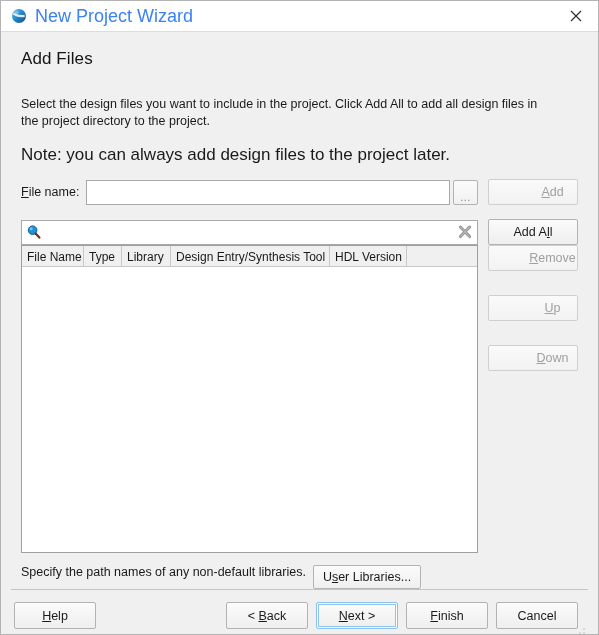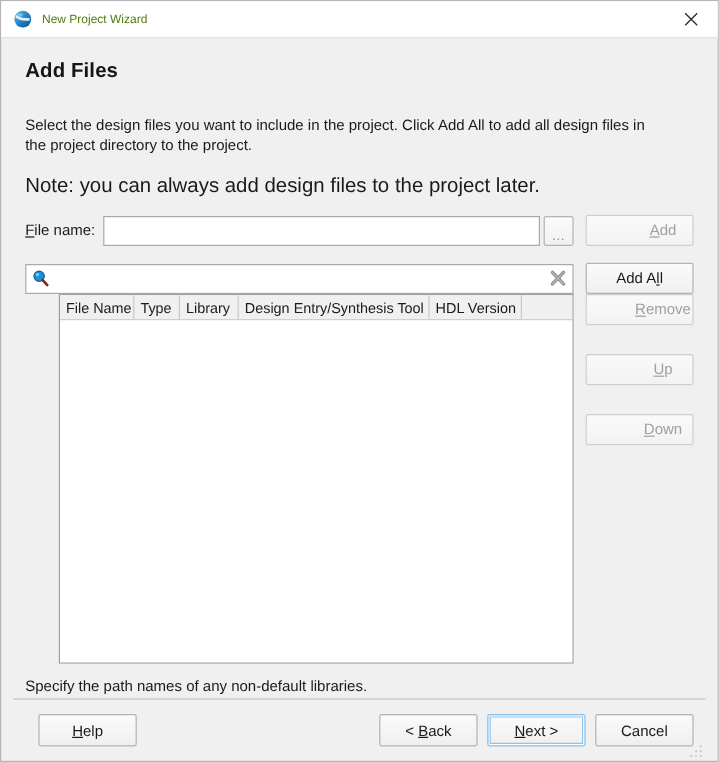--- a/index.html
+++ b/index.html
@@ -32,41 +32,41 @@
     align-items: center;
     flex: 0 0 auto;
     position: relative;
   }
   .title-icon {
     width: 16px; height: 16px;
     margin-left: 10px; margin-right: 8px;
     flex: 0 0 auto;
   }
   .title-text {
-    font-size: 10px;
-    color: #4d7c0f;
+    font-size: 18px;
+    color: #3b82f6;
   }
   .titlebar-close {
     position: absolute;
     right: 0; top: 0;
     width: 45px; height: 30px;
     display: flex; align-items: center; justify-content: center;
     cursor: default;
   }
   .titlebar-close svg { display: block; }
 
   
   .content {
     flex: 1 1 auto;
     padding: 0 20px;
     position: relative;
   }
   .page-title {
     font-size: 17px;
-    font-weight: bold;
+    font-weight: normal;
     color: #151515;
     margin: 17px 0 0 0;
     letter-spacing: .1px;
   }
   .desc {
     font-size: 12.5px;
     line-height: 17px;
     color: #1a1a1a;
     margin: 27px 0 0 0;
     max-width: 525px;
@@ -188,21 +188,20 @@
     display: flex;
     flex-direction: column;
   }
   .table {
     border: 1px solid #9f9f9f;
     background: #ffffff;
     height: 308px;
     display: flex;
     flex-direction: column;
     overflow: hidden;
-    margin-left: 28px;
   }
   .thead {
     display: flex;
     height: 21px;
     background: #f0f0f0;
     border-bottom: 1px solid #c8c8c8;
     flex: 0 0 auto;
   }
   .th {
     font-size: 12px;
@@ -234,21 +233,21 @@
   .footer {
     flex: 0 0 auto;
     height: 52px;
     border-top: 1px solid #c4c4c4;
     margin: 0 10px;
     display: flex;
     align-items: center;
     position: relative;
   }
   .footer .btn { height: 27px; width: 82px; }
-  .footer .help-btn { margin-left: 21px; }
+  .footer .help-btn { margin-left: 3px; }
   .footer-right {
     margin-left: auto;
     display: flex;
     gap: 8px;
     margin-right: 10px;
   }
   .btn.focused {
     border: 1px solid #8cc2ea;
     box-shadow: inset 0 0 0 1px #ffffff, inset 0 0 0 2px #8fc4ec;
   }
@@ -351,34 +350,40 @@
             <span><u>U</u>p</span>
           </div>
         <div class="btn disabled">
             <span><u>D</u>own</span>
           </div>
       </div>
     </div>
 
     <div class="lib-row">
       <span class="lib-text">Specify the path names of any non-default libraries.</span>
+      <div class="btn lib-btn">
+          <span>U<u>s</u>er Libraries...</span>
+        </div>
     </div>
 
   </div>
 
   <div class="footer">
     <div class="btn help-btn">
         <span><u>H</u>elp</span>
       </div>
     <div class="footer-right">
       <div class="btn">
           <span>&lt; <u>B</u>ack</span>
         </div>
       <div class="btn focused">
           <span><u>N</u>ext &gt;</span>
+        </div>
+      <div class="btn">
+          <span><u>F</u>inish</span>
         </div>
       <div class="btn">Cancel</div>
     </div>
     <span class="grip">
       <svg viewBox="0 0 12 12" width="12" height="12">
         <g fill="#9a9a9a">
           <circle cx="10" cy="2" r=".9"></circle>
           <circle cx="6" cy="6" r=".9"></circle>
             <circle cx="10" cy="6" r=".9"></circle>
           <circle cx="2" cy="10" r=".9"></circle>

